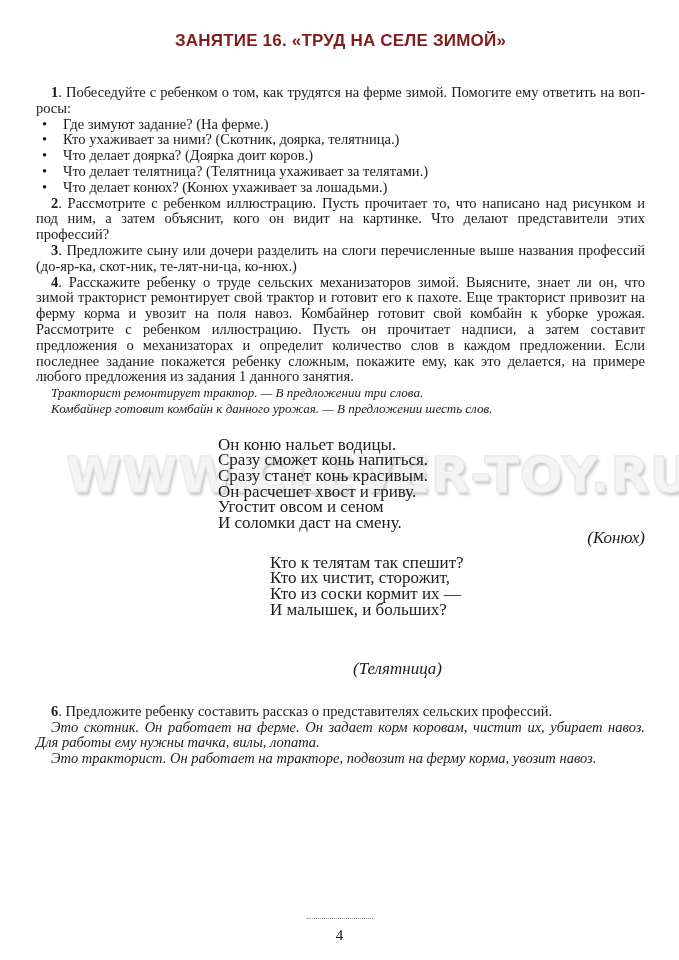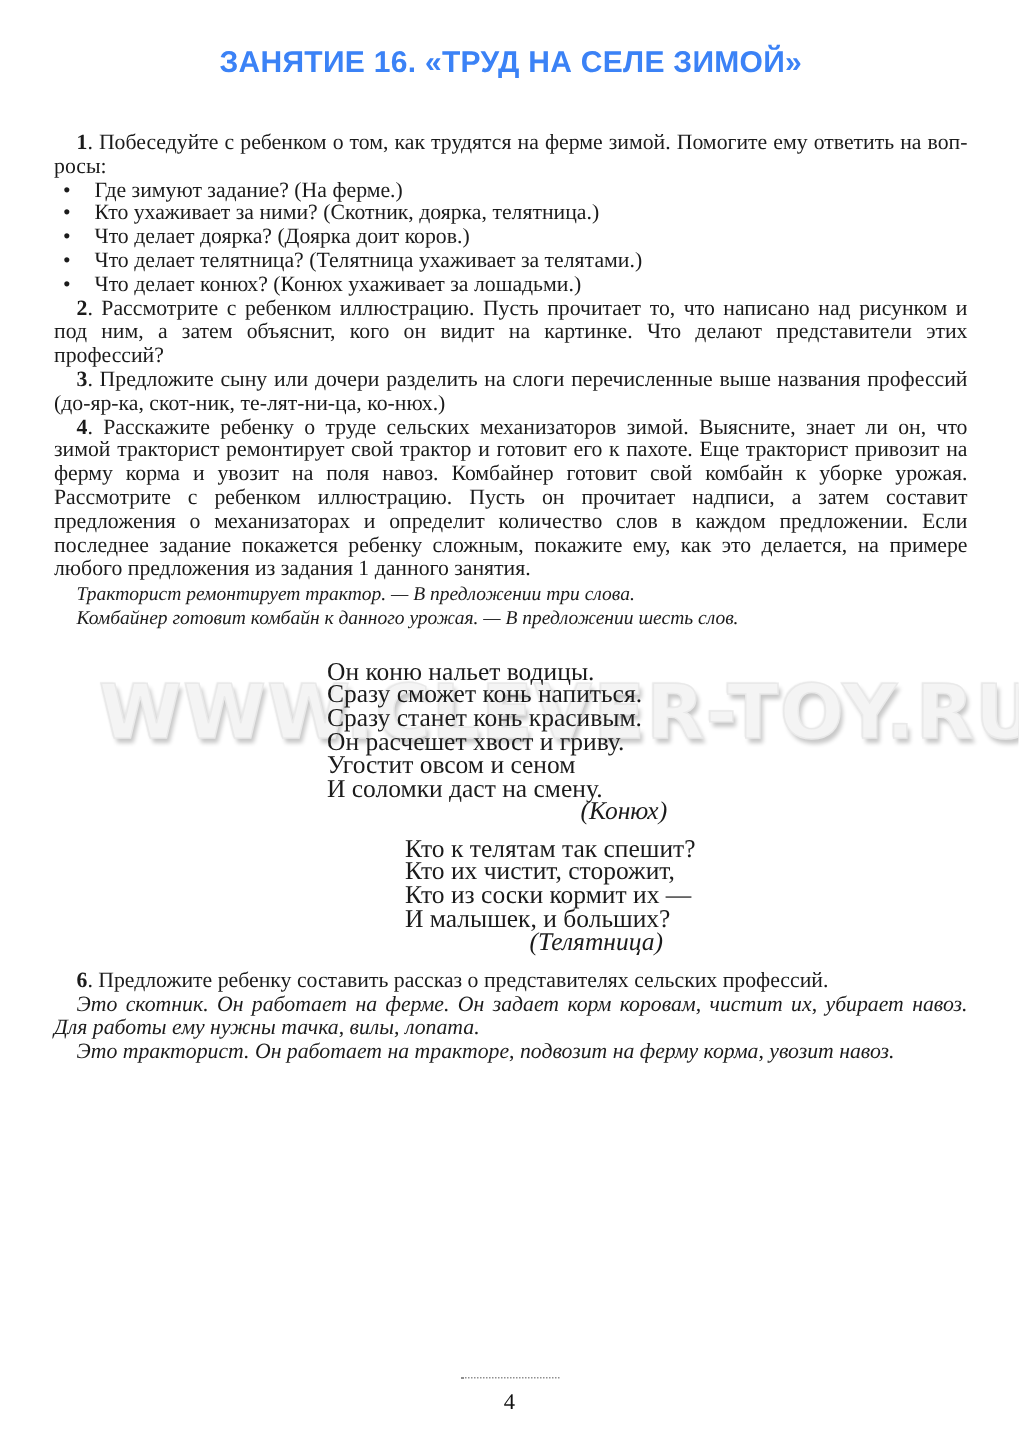--- a/index.html
+++ b/index.html
@@ -25,23 +25,23 @@
   }
   .content {
     position:relative; z-index:1;
     padding:0 34px 0 36px;
   }
   .title {
     margin-top:31px;
     text-align:center;
     font-family:"Liberation Sans", sans-serif;
     font-weight:bold;
-    font-size:20px;
+    font-size:17px;
     letter-spacing:0.2px;
-    color:#3b82f6;
+    color:#7f1d1d;
   }
   p.task {
     margin:0;
     text-indent:15px;
     text-align:justify;
     font-size:14.5px;
     line-height:15.8px;
   }
   p.first-task { margin-top:34px; }
   b.num { font-weight:bold; }
@@ -62,23 +62,23 @@
     font-size:13px;
     line-height:15.8px;
   }
   .riddle {
     font-size:17px;
     line-height:15.6px;
   }
   .riddle-1 { margin:20px 0 0 182px; }
   .riddle-2 { margin:9px 0 0 234px; }
   .riddle-answer { font-style:italic; }
-  .riddle-1 .riddle-answer { padding-left:169px; }
-  .riddle-2 .riddle-answer { padding-left:83px; }
-  p.task-6 { margin-top:11px; }
+  .riddle-1 .riddle-answer { padding-left:169px;text-align:right; }
+  .riddle-2 .riddle-answer { padding-left:83px;margin-top:44px; }
+  p.task-6 { margin-top:27px; }
   p.story {
     margin:0;
     font-style:italic;
     text-indent:15px;
     text-align:justify;
     font-size:14.5px;
     line-height:15.8px;
   }
   .footer-rule {
     position:absolute;

